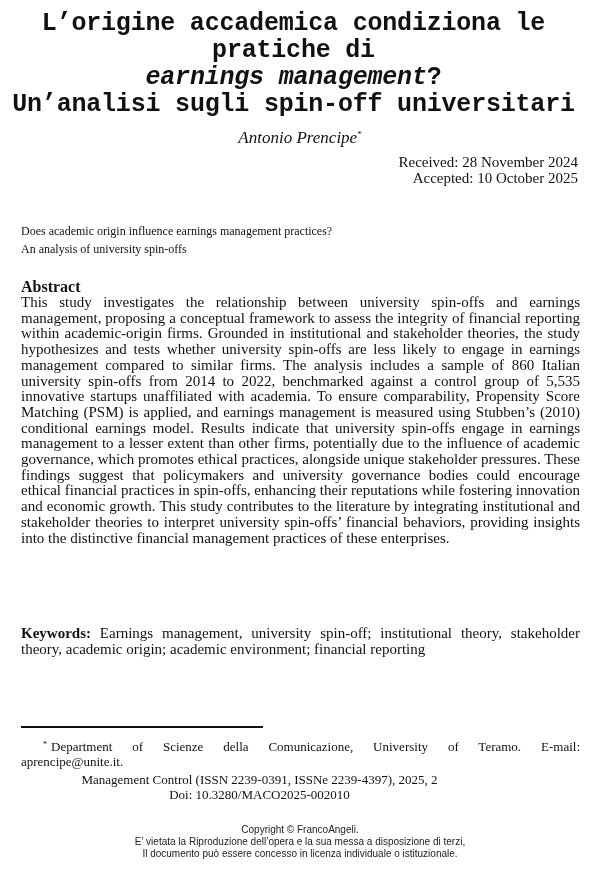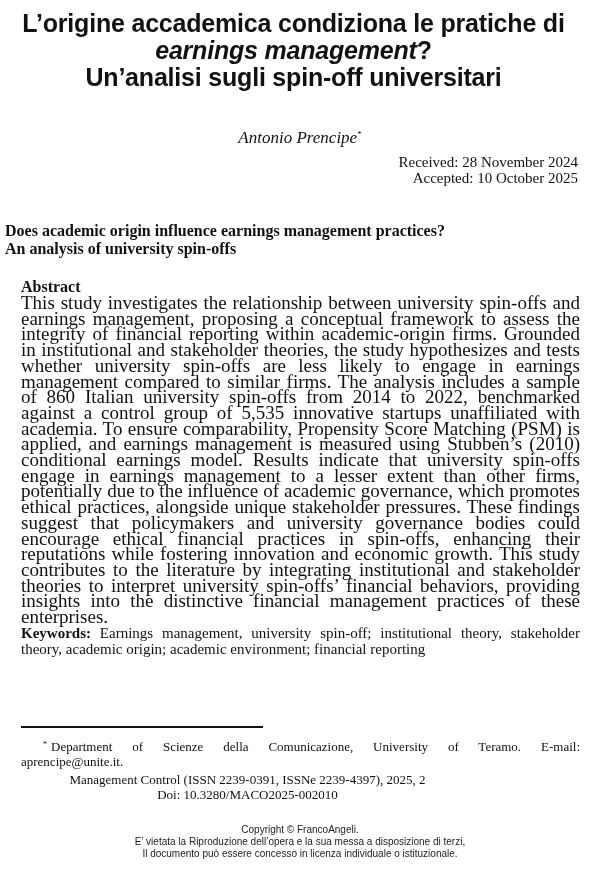--- a/index.html
+++ b/index.html
@@ -4,52 +4,52 @@
 <style>
   html, body { margin: 0; padding: 0; background: #ffffff; }
   body {
     width: 600px; height: 890px; position: relative; overflow: hidden;
     font-family: "DejaVu Serif", "Liberation Serif", serif;
     color: #111111;
   }
   .title {
     position: absolute; left: 0; top: 10px; width: 587px;
     text-align: center;
-    font-family: Liberation Sans, sans-serif;
+    font-family: Liberation Mono, monospace;
     font-weight: bold; font-size: 25px; line-height: 27px;
     letter-spacing: -0.2px;
   }
   .title .it { font-style: italic; }
   .author {
     position: absolute; left: 0; top: 128px; width: 600px;
     text-align: center;
     font-family: "Liberation Serif", serif;
     font-style: italic; font-size: 17px;
   }
   .author sup { font-size: 9px; vertical-align: 6px; font-style: normal; }
   .dates {
     position: absolute; right: 22px; top: 154px;
     text-align: right;
     font-family: "Liberation Serif", serif;
     font-size: 15px; line-height: 16px;
   }
   .en-title {
-    position: absolute; left: 5px; top: 222px; width: 560px;
+    position: absolute; left: 21px; top: 222px; width: 560px;
     font-family: "Liberation Serif", serif;
-    font-weight: bold; font-size: 16px; line-height: 18px;
+    font-weight: normal; font-size: 12px; line-height: 18px;
   }
   .abstract-head {
     position: absolute; left: 21px; top: 279px;
     font-family: "Liberation Serif", serif;
     font-weight: bold; font-size: 16px; line-height: 16px;
   }
   .abstract-body {
     position: absolute; left: 21px; top: 295px; width: 559px;
     font-family: "Liberation Serif", serif;
-    font-size: 19px; line-height: 15.7px;
+    font-size: 15px; line-height: 15.7px;
     text-align: justify;
     hyphens: manual;
   }
   .keywords {
     position: absolute; left: 21px; top: 625px; width: 559px;
     font-family: "Liberation Serif", serif;
     font-size: 15px; line-height: 16px;
     text-align: justify;
   }
   .keywords b { font-weight: bold; }
@@ -62,21 +62,21 @@
     font-family: "Liberation Serif", serif;
     font-size: 13px; line-height: 15px;
     text-align: justify; text-indent: 22px;
     word-spacing: 4px;
   }
   .footnote .mark { font-size: 8px; vertical-align: 4px; margin-right: 4px; }
   .journal {
     position: absolute; left: 0; top: 772px; width: 495px;
     text-align: center;
     font-family: "Liberation Serif", serif;
-    font-size: 13px; line-height: 15px;
+    font-size: 13px; line-height: 15px; padding-left: 12px;
   }
   .copyright {
     position: absolute; left: 0; top: 824px; width: 600px;
     text-align: center;
     font-family: "Liberation Sans", sans-serif;
     font-size: 10px; line-height: 12px;
     color: #222222;
   }
 </style>
 </head>

